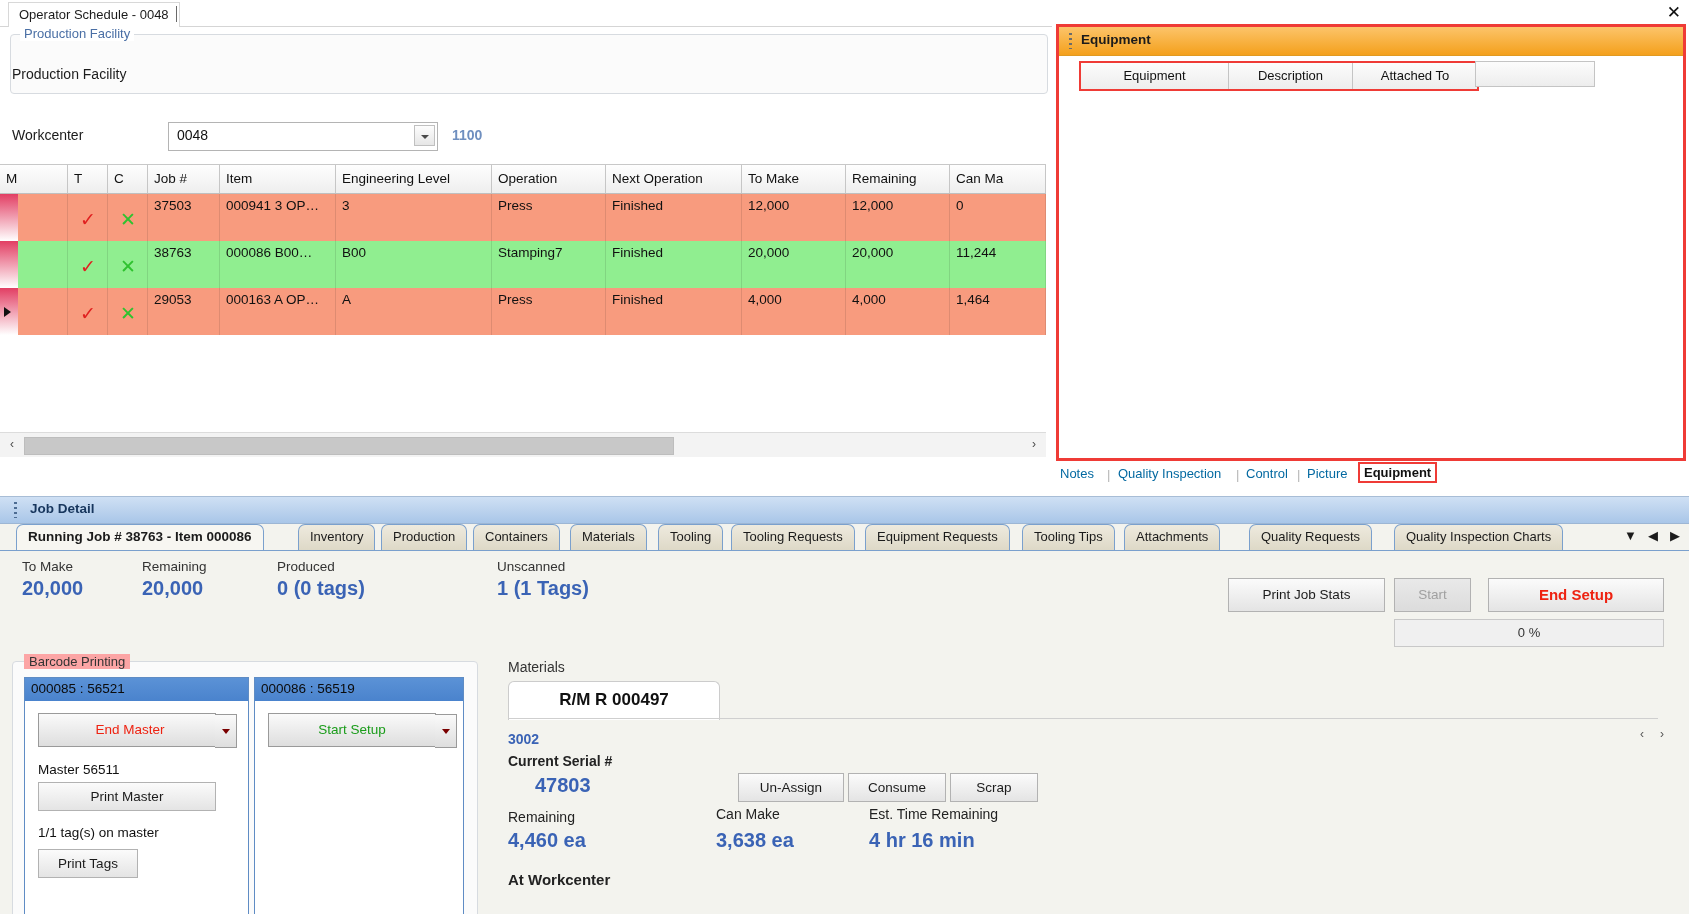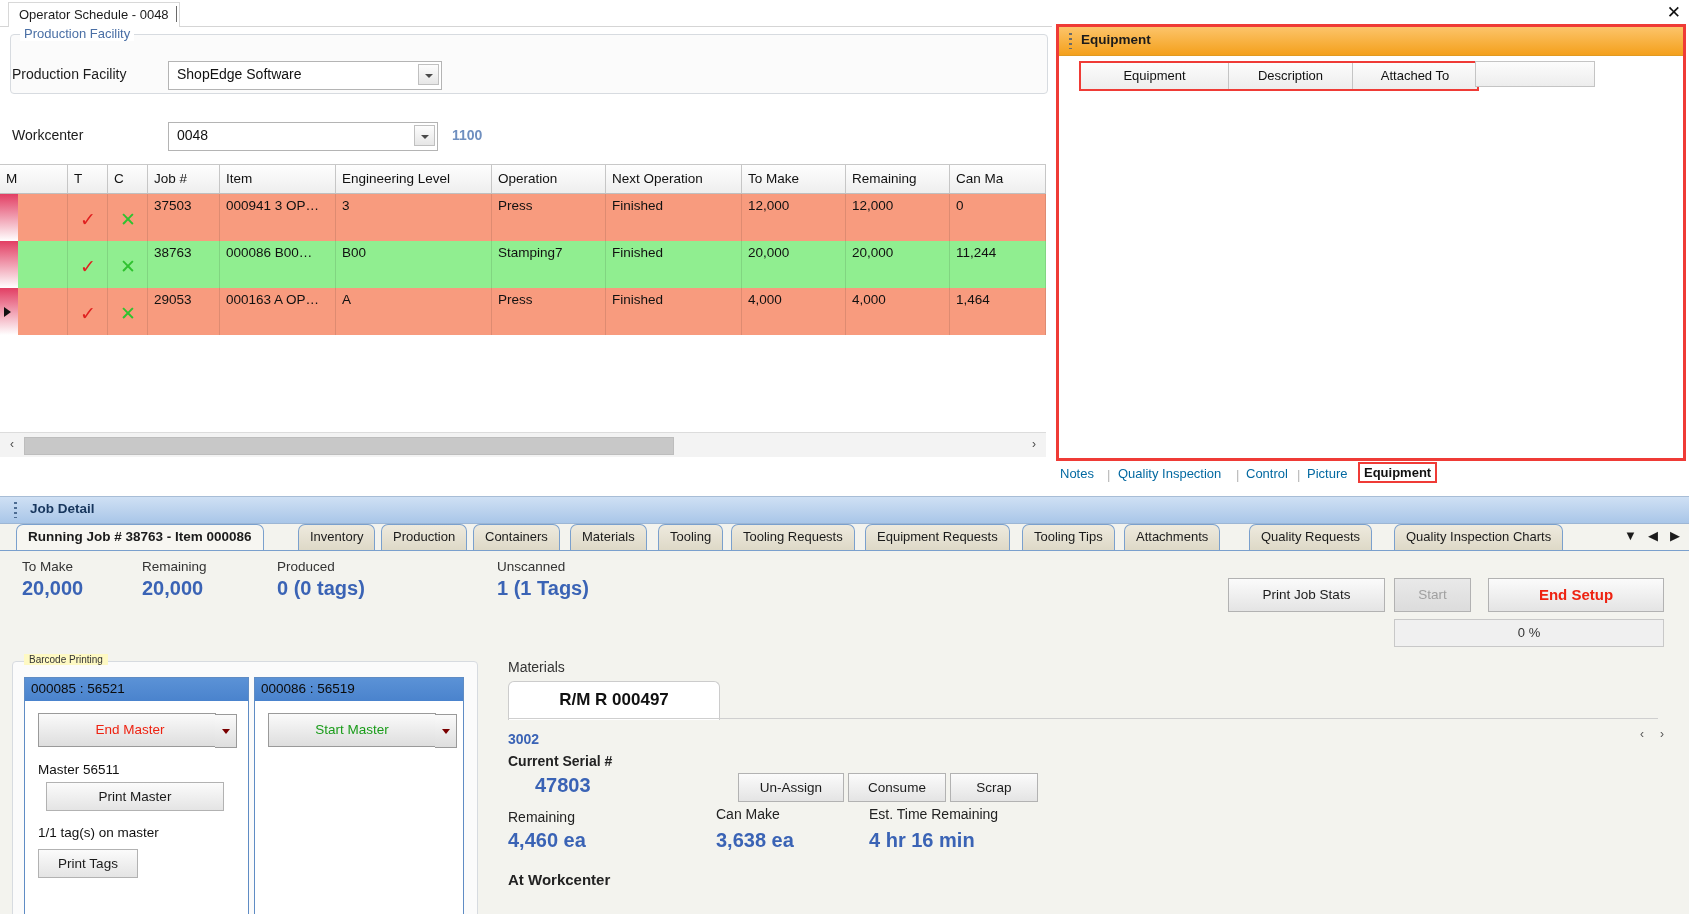--- a/index.html
+++ b/index.html
@@ -98,21 +98,21 @@
   .stat .v{font-size:20px;font-weight:bold;color:#3a63b5;margin-top:3px;}
 
   .btn{position:absolute;box-sizing:border-box;background:linear-gradient(#fbfbfb,#e4e4e4);
     border:1px solid #b2b2b2;font-size:13.5px;color:#1b1b1b;text-align:center;}
   .btn.dis{color:#a0a0a0;background:linear-gradient(#e9e9e9,#dcdcdc);}
   .btn.red{color:#ee2211;font-weight:bold;font-size:15px;}
   .progbox{position:absolute;box-sizing:border-box;background:#f0f0f0;border:1px solid #c8c8c8;
     font-size:13px;color:#333;text-align:center;}
 
   .panel{position:absolute;border:1px solid #d7dbe0;border-radius:4px;background:#fbfbfb;}
-  .panel-title{position:absolute;background:#fef9c3;padding:0 5px;font-size:10px;color:#333;}
+  .panel-title{position:absolute;background:#fca5a5;padding:0 5px;font-size:13px;color:#333;}
 
   .card{position:absolute;background:#ffffff;border:1px solid #5f8cc4;box-sizing:border-box;}
   .card-h{height:23px;background:#4e8ad4;color:#000;font-size:13.5px;padding:3px 0 0 6px;box-sizing:border-box;
     background:linear-gradient(#5b92d6,#4a83cd);}
   .card-h span{color:#0b0b0b;}
 
   .splitbtn{position:absolute;height:34px;box-sizing:border-box;
     background:linear-gradient(#fafafa,#dedede);border:1px solid #9a9a9a;
     text-align:center;line-height:32px;font-size:13.5px;}
   .splitbtn .ar{position:absolute;right:-22px;top:0;width:21px;height:32px;
@@ -140,24 +140,20 @@
 
     <div class="tabstrip-top">
       <div class="tab-top">Operator Schedule - 0048</div>
       <div class="tab-caret"></div>
     </div>
 
     <div class="grpbox"></div>
     <div class="grpbox-title">Production Facility</div>
 
     <div class="lbl" style="left:12px;top:66px;">Production Facility</div>
-    <div class="combo" style="left:168px;top:61px;width:272px;">
-      <span class="val">ShopEdge Software</span>
-      <span class="btn"></span>
-    </div>
 
     <div class="lbl" style="left:12px;top:127px;">Workcenter</div>
     <div class="combo" style="left:168px;top:122px;width:268px;">
       <span class="val">0048</span>
       <span class="btn"></span>
     </div>
     <div class="lbl" style="left:452px;top:127px;color:#6f8fbf;font-weight:bold;">1100</div>
 
     <div class="grid">
       <div class="grid-head">
@@ -323,31 +319,31 @@
       <div class="card" style="left:24px;top:126px;width:225px;height:292px;">
         <div class="card-h">
           <span>000085 : 56521</span>
         </div>
       </div>
       <div class="splitbtn" style="left:38px;top:162px;width:178px;color:#ee2211;padding-left:6px;">
         <span>End Master</span>
         <span class="ar"></span>
       </div>
       <div style="position:absolute;left:38px;top:211px;font-size:13.5px;color:#111;">Master 56511</div>
-      <div class="btn" style="left:38px;top:231px;width:178px;height:29px;line-height:27px;margin-left:8px;">Print Master</div>
+      <div class="btn" style="left:38px;top:231px;width:178px;height:29px;line-height:27px;">Print Master</div>
       <div style="position:absolute;left:38px;top:274px;font-size:13.5px;color:#111;">1/1 tag(s) on master</div>
       <div class="btn" style="left:38px;top:298px;width:100px;height:29px;line-height:27px;">Print Tags</div>
 
       <div class="card" style="left:254px;top:126px;width:210px;height:292px;">
         <div class="card-h">
           <span>000086 : 56519</span>
         </div>
       </div>
       <div class="splitbtn" style="left:268px;top:162px;width:168px;color:#1a9c1a;">
-        <span>Start Master</span>
+        <span>Start Setup</span>
         <span class="ar"></span>
       </div>
 
       <div class="mat-k2" style="left:508px;top:108px;font-size:14px;">Materials</div>
       <div class="mat-tab" style="left:508px;top:130px;width:210px;height:38px;line-height:36px;">R/M R 000497</div>
       <div style="position:absolute;left:508px;top:167px;width:1150px;height:1px;background:#cfcfcf;"></div>
 
       <div style="position:absolute;left:508px;top:180px;font-size:14px;font-weight:bold;color:#3a63b5;">3002</div>
       <div class="mat-k" style="left:508px;top:202px;">Current Serial #</div>
       <div class="mat-val" style="left:508px;top:223px;margin-left:27px;">47803</div>

